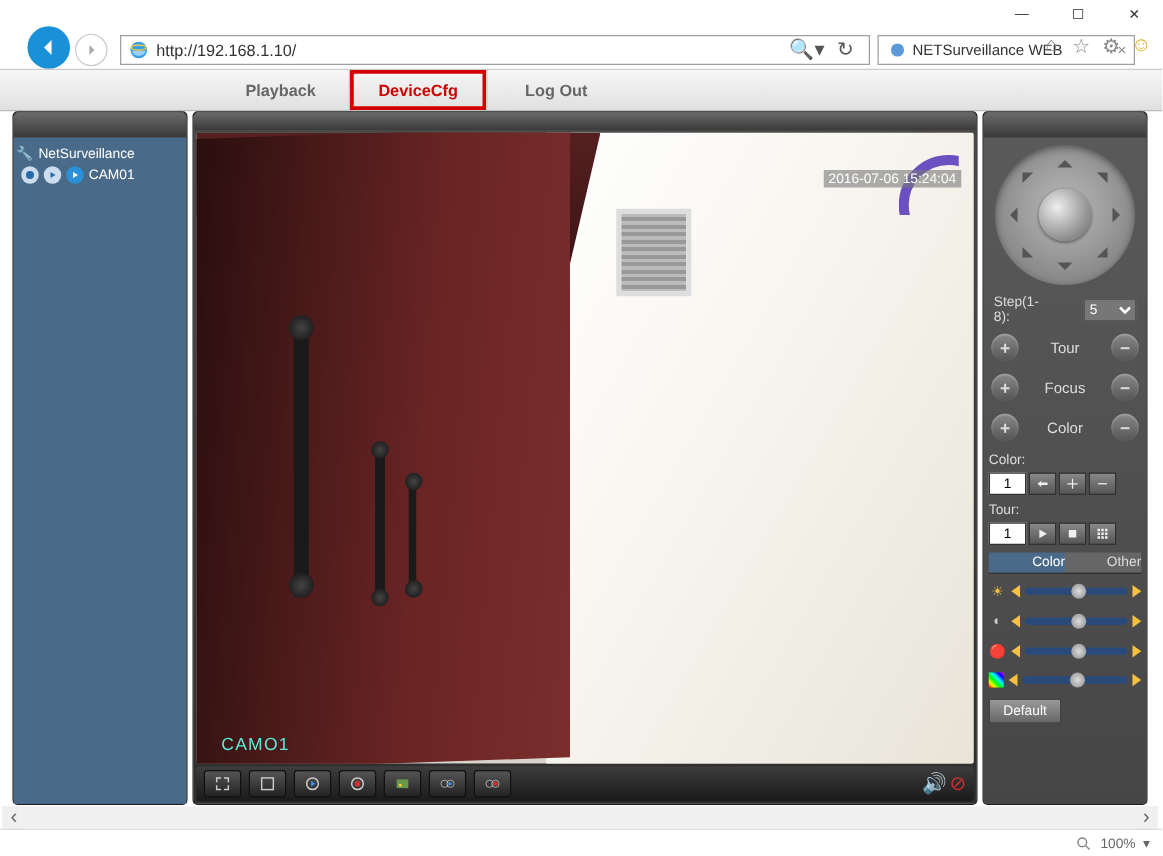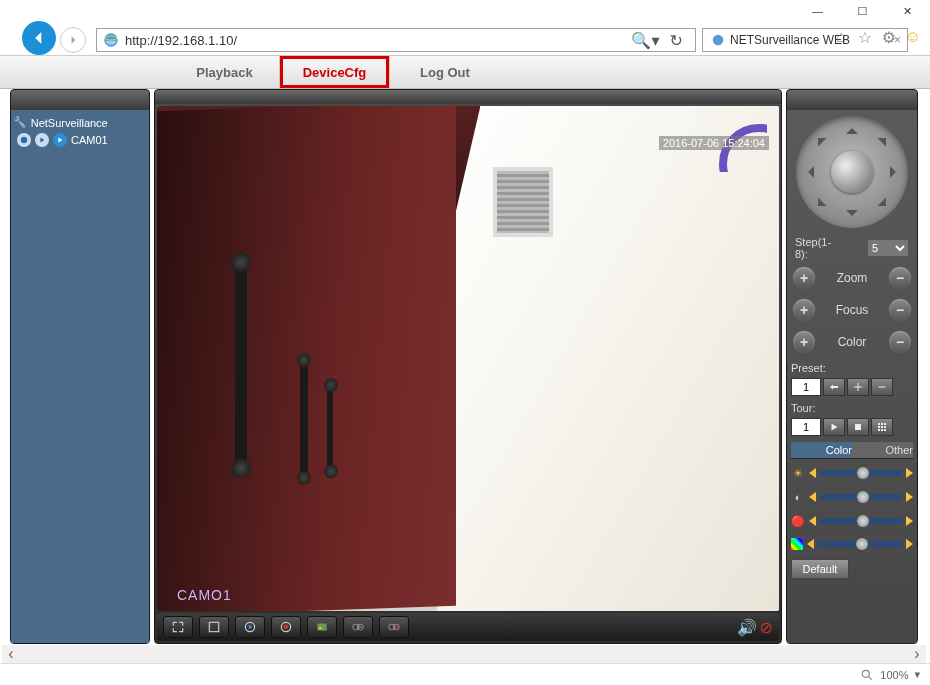--- a/index.html
+++ b/index.html
@@ -44,21 +44,21 @@
   .tree-root { display:flex; align-items:center; gap:4px; padding:2px 0; }
   .tree-child { display:flex; align-items:center; gap:4px; padding:2px 0 2px 4px; }
   .cam-icon { width:14px; height:14px; border-radius:50%; background:#cde; display:flex; align-items:center; justify-content:center; }
   .cam-icon svg{width:8px;height:8px;fill:#2a6aa8;}
 
   
   .video-pane { flex:1; display:flex; flex-direction:column; }
   .video-pane .panel-head { height:14px; }
   .video-body { flex:1; background:#000; position:relative; margin:2px; border-radius:2px; overflow:hidden; }
   .timestamp-ov { position:absolute; top:30px; right:10px; background:rgba(120,120,120,0.6); color:#fff; font-size:11px; padding:1px 4px; }
-  .cam-label-ov { position:absolute; bottom:8px; left:20px; color:#c4b5fd; font-size:14px; letter-spacing:1px; }
+  .cam-label-ov { position:absolute; bottom:8px; left:20px; color:#5eead4; font-size:14px; letter-spacing:1px; }
   .video-scene { position:absolute; inset:0; background:#d8d4cc; }
   .wall-right { position:absolute; right:0; top:0; width:55%; height:100%; background:linear-gradient(120deg,#fff 0%,#f8f6f0 40%,#e8e4d8 100%); }
   .cabinet { position:absolute; left:0; top:0; width:48%; height:100%; background:linear-gradient(95deg,#2a0e0e,#4a1a1a 30%,#6a2424 60%,#7a2e2e); transform:skewY(-2deg) }
   .cabinet-top { position:absolute; left:0; top:0; width:52%; height:22%; background:linear-gradient(180deg,#552020,#3a1414); clip-path:polygon(0 0,100% 0,92% 100%,0 60%);}
   .vent { position:absolute; left:54%; top:12%; width:60px; height:70px; background:repeating-linear-gradient(#bbb,#bbb 3px,#999 3px,#999 6px); border:4px solid #ddd; }
   .lens-arc{position:absolute;top:18px;right:-20px;width:80px;height:80px;border:8px solid #6a50c0;border-radius:50%;clip-path:polygon(0 0,60% 0,60% 60%,0 60%);}
   .handle { position:absolute; width:12px; background:#1a1a1a; border-radius:6px; }
   .h1{left:26%;top:30%;height:210px;}
   .h2{left:48%;top:50%;height:120px;width:8px;}
   .h3{left:57%;top:55%;height:90px;width:6px;}
@@ -304,35 +304,35 @@
         <div class="ptz-center"></div>
       </div>
 
       <div class="step-row">
         <span>Step(1-8):</span>
         <select><option>5</option></select>
       </div>
 
       <div class="zfi-row">
         <div class="zfi-btn">+</div>
-        <span class="zfi-label">Zoom</span>
+        <span class="zfi-label">Tour</span>
         <div class="zfi-btn">−</div>
       </div>
       <div class="zfi-row">
         <div class="zfi-btn">+</div>
         <span class="zfi-label">Focus</span>
         <div class="zfi-btn">−</div>
       </div>
       <div class="zfi-row">
         <div class="zfi-btn">+</div>
         <span class="zfi-label">Color</span>
         <div class="zfi-btn">−</div>
       </div>
 
-      <div class="pt-label">Preset:</div>
+      <div class="pt-label">Color:</div>
       <div class="pt-row">
         <input value="1" style="">
         <div class="sq-btn">
             <svg viewBox="0 0 24 24">
               <path d="M4 12l6-5v3h10v4H10v3z"></path>
             </svg>
           </div>
         <div class="sq-btn">
             <svg viewBox="0 0 24 24">
               <path d="M11 4h2v7h7v2h-7v7h-2v-7H4v-2h7z"></path>

